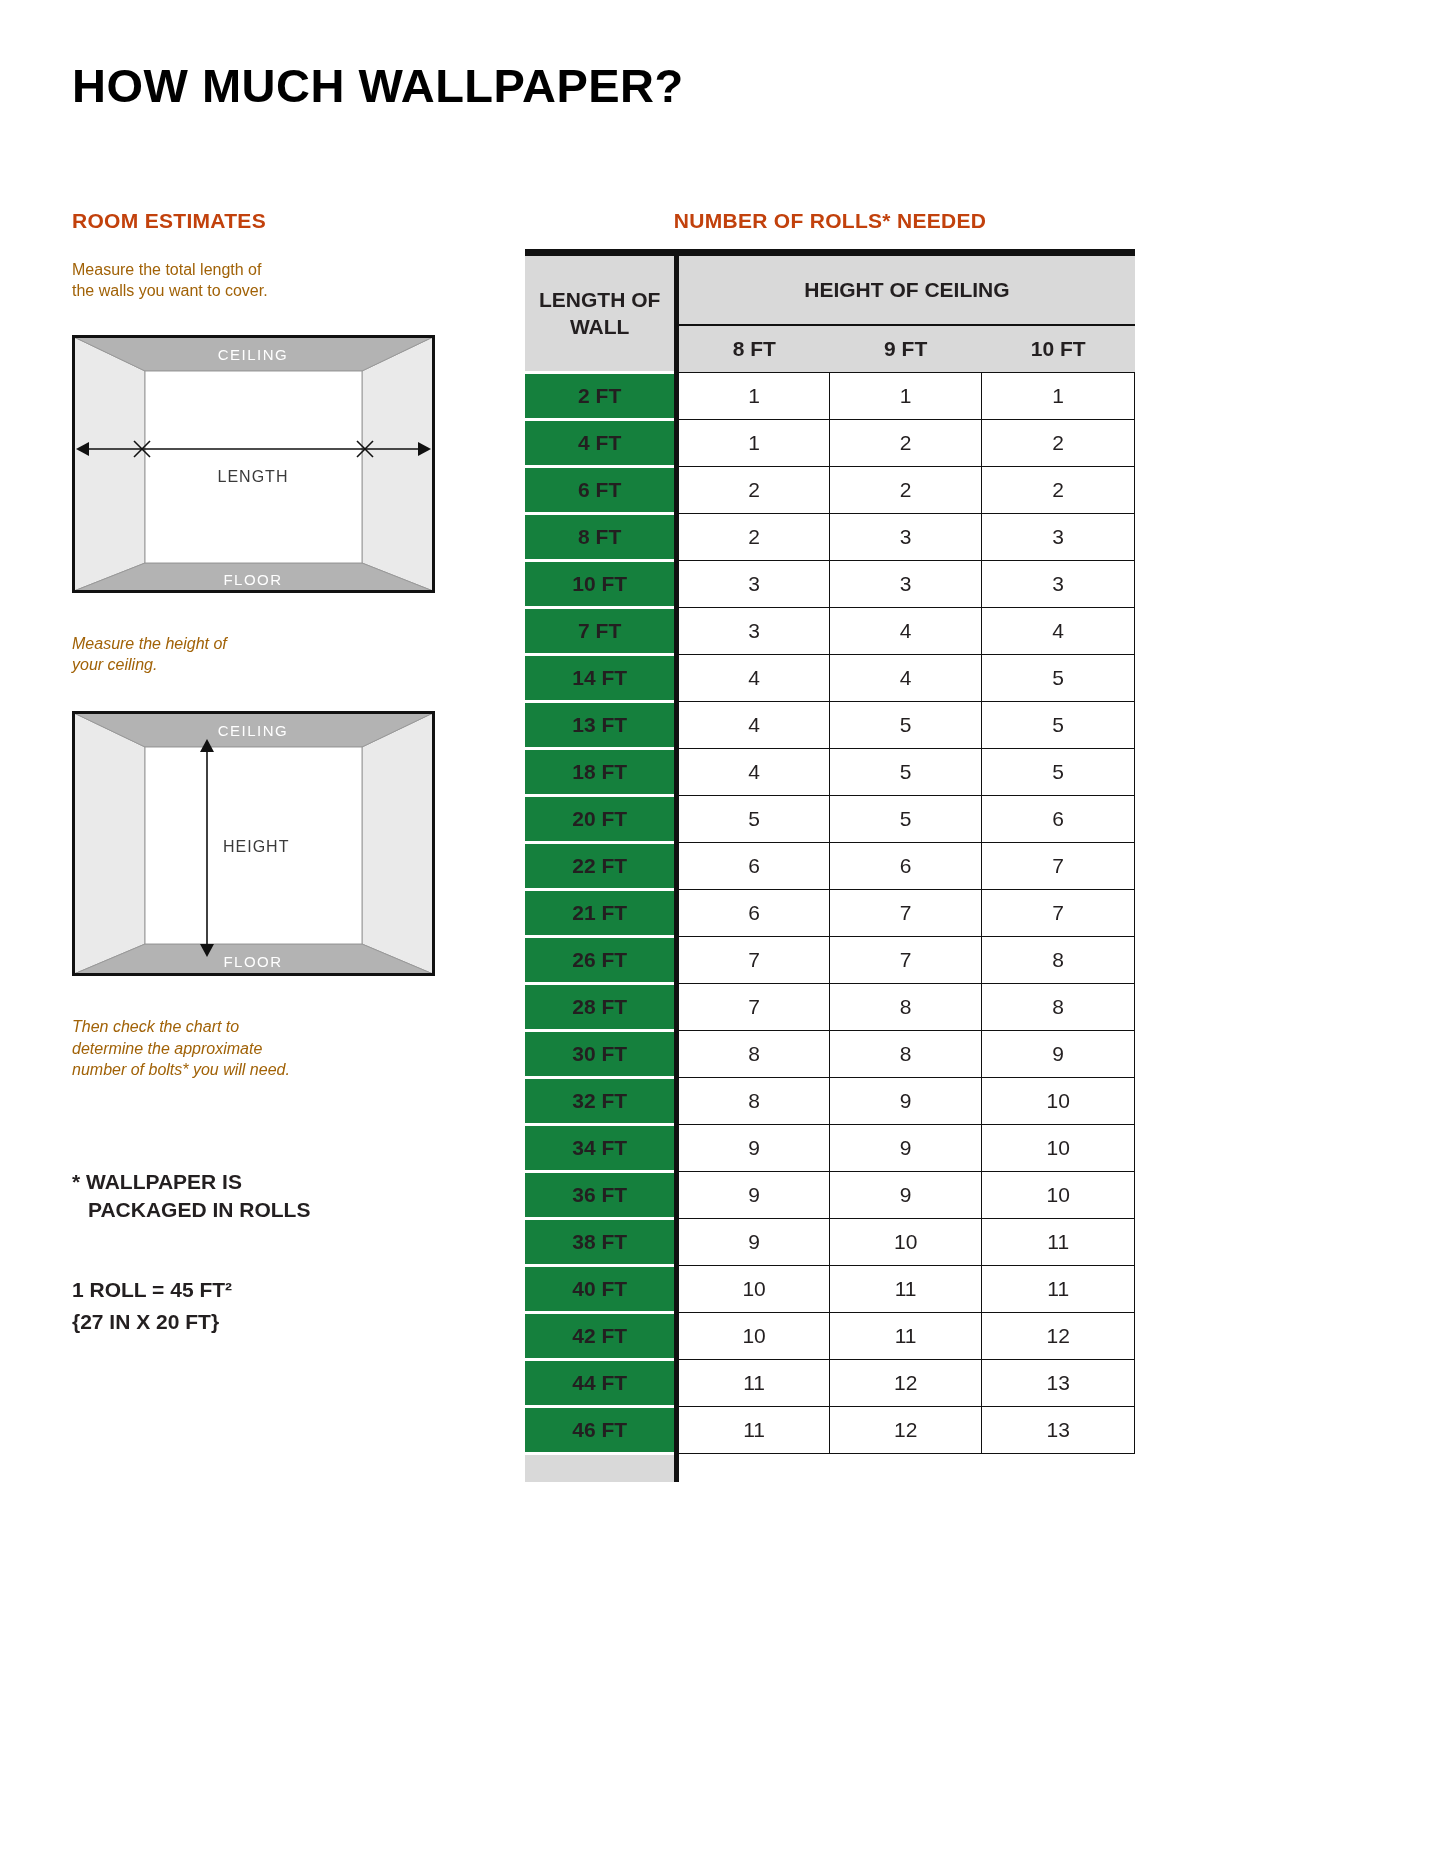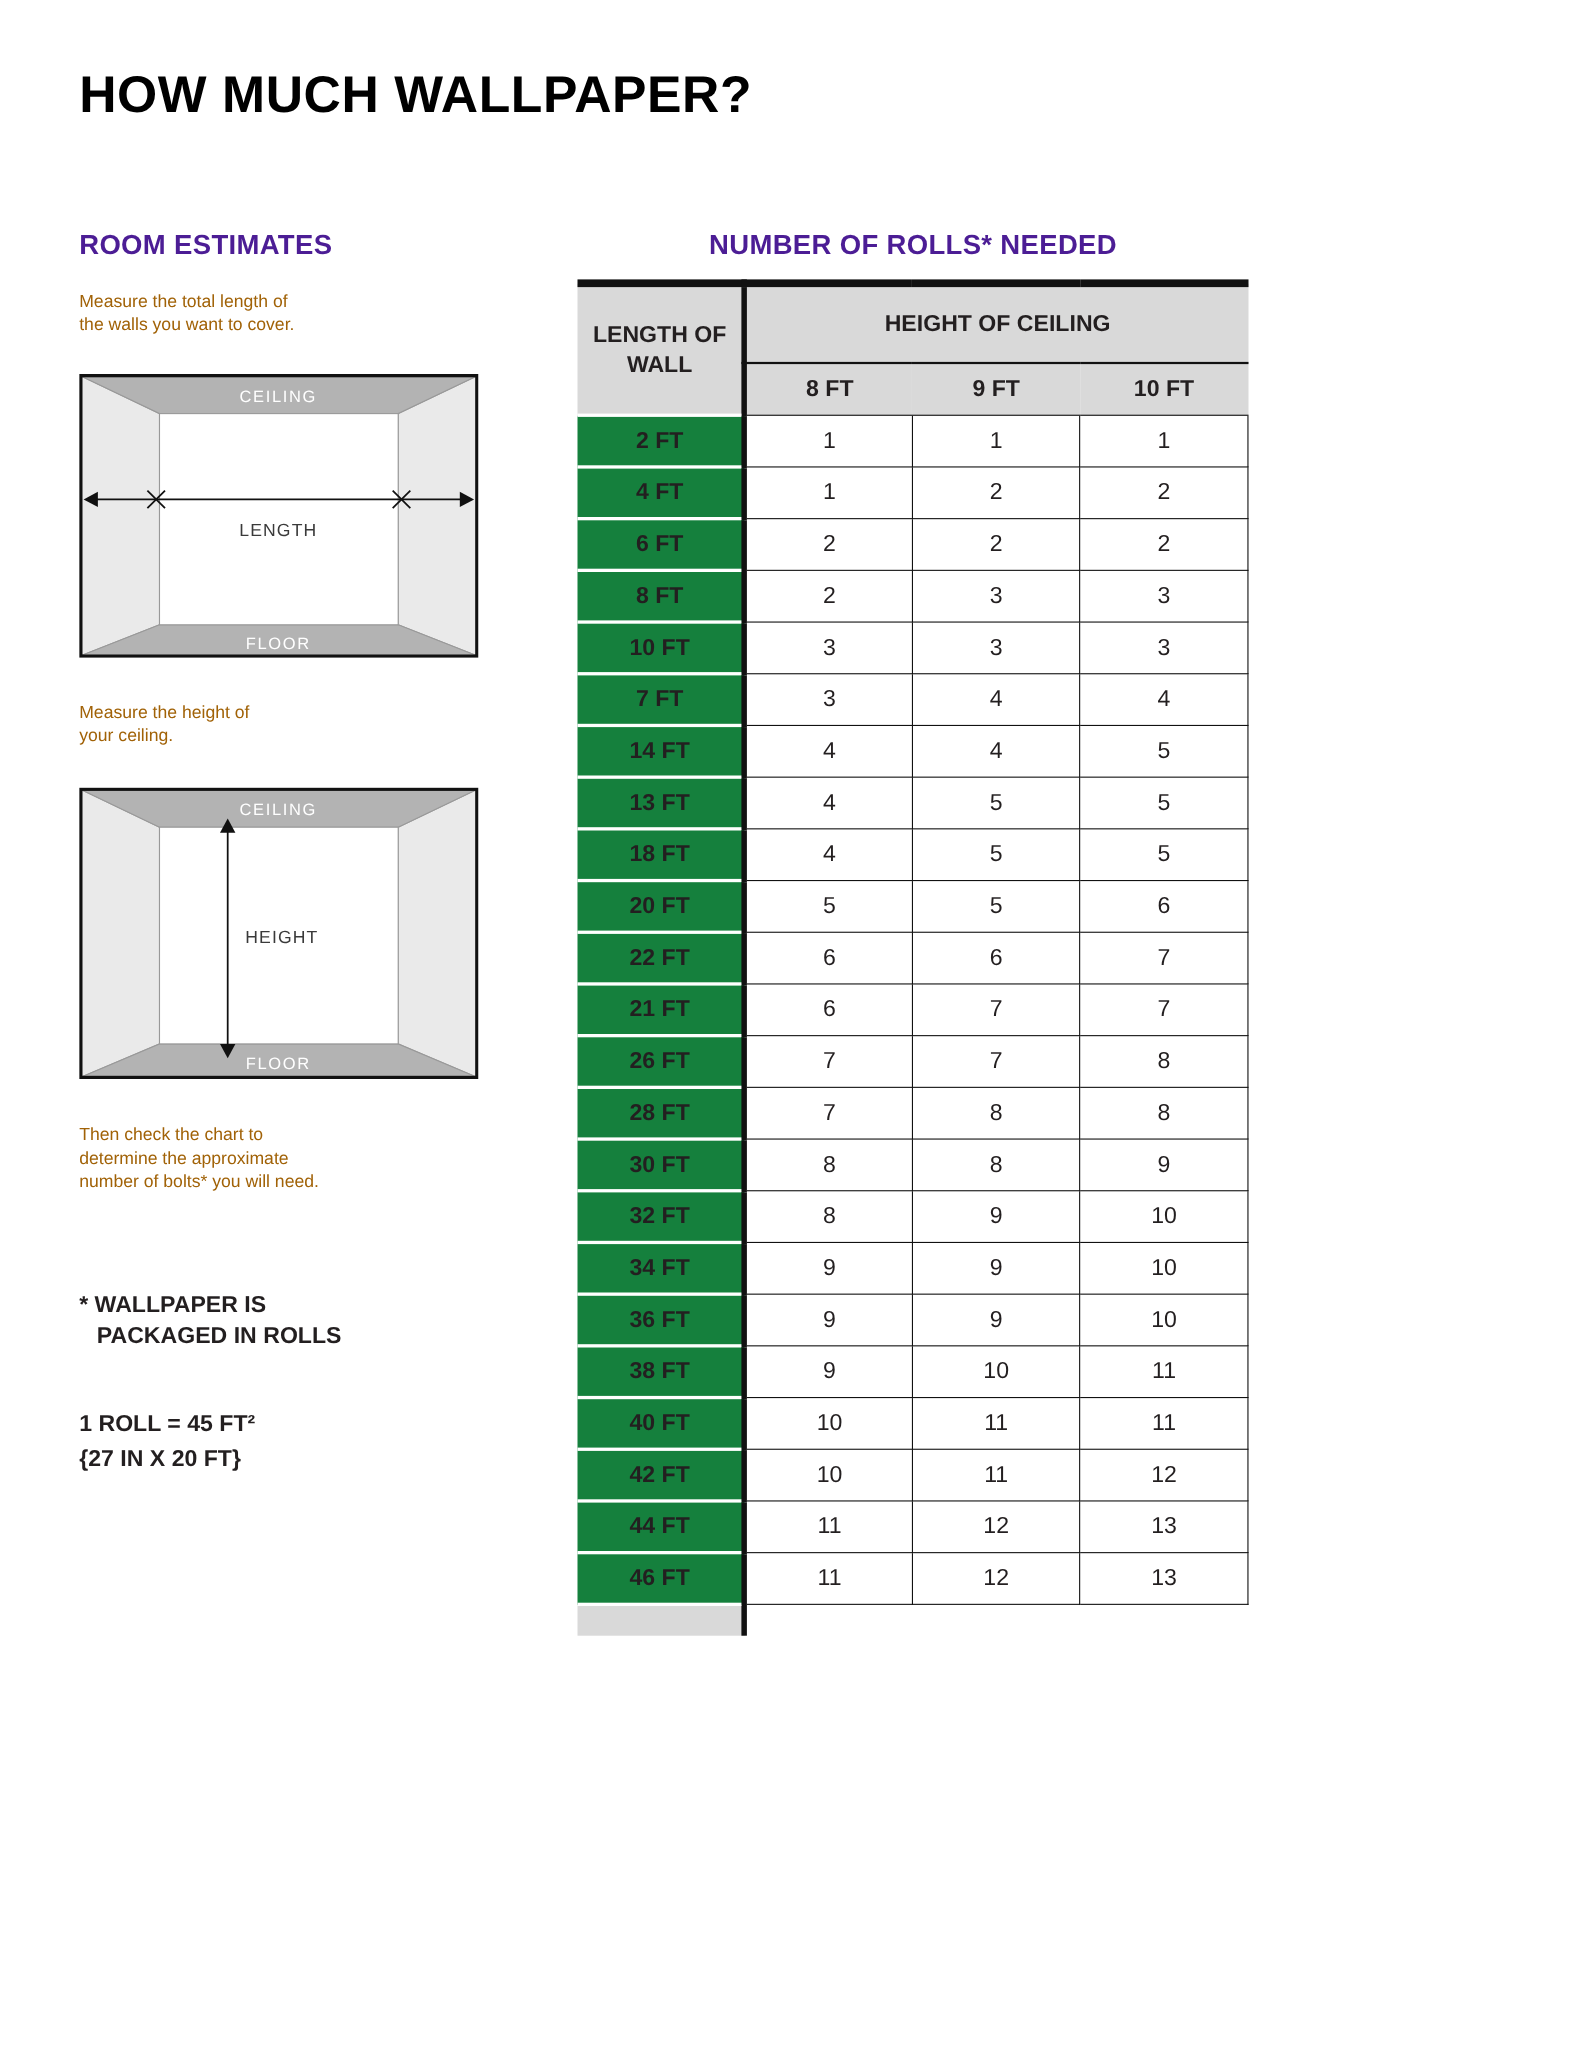--- a/index.html
+++ b/index.html
@@ -19,35 +19,35 @@
     font-weight: bold;
     color: #000000;
     letter-spacing: 0.5px;
   }
 
   .columns { display: flex; margin-top: 96px; align-items: flex-start; }
   .left-col { width: 363px; margin-right: 90px; flex: none; }
   .right-col { width: 610px; flex: none; }
 
   h2.section-heading {
-    font-size: 25px;
-    font-weight: bold;
-    color: #4c1d95;
+    font-size: 21px;
+    font-weight: bold;
+    color: #c2410c;
     letter-spacing: 0.3px;
   }
   .right-col h2.section-heading { text-align: center; }
 
   p.body-text {
     font-size: 16px;
     line-height: 1.32;
     color: #a16207;
     white-space: pre-line;
     margin-top: 26px;
   }
-  p.after-diagram { margin-top: 40px; }
+  p.after-diagram { margin-top: 40px; font-style: italic; }
 
   svg.diagram { display: block; margin-top: 34px; }
   svg.diagram text {
     font-family: "Liberation Sans", sans-serif;
   }
   .diagram-band-label { fill: #ffffff; font-size: 15px; letter-spacing: 1.5px; }
   .diagram-arrow-label { fill: #3a3a3a; font-size: 16px; letter-spacing: 1px; }
 
   .footnote { margin-top: 88px; font-size: 21px; font-weight: bold; line-height: 1.35; }
   .footnote .line2 { padding-left: 16px; }

